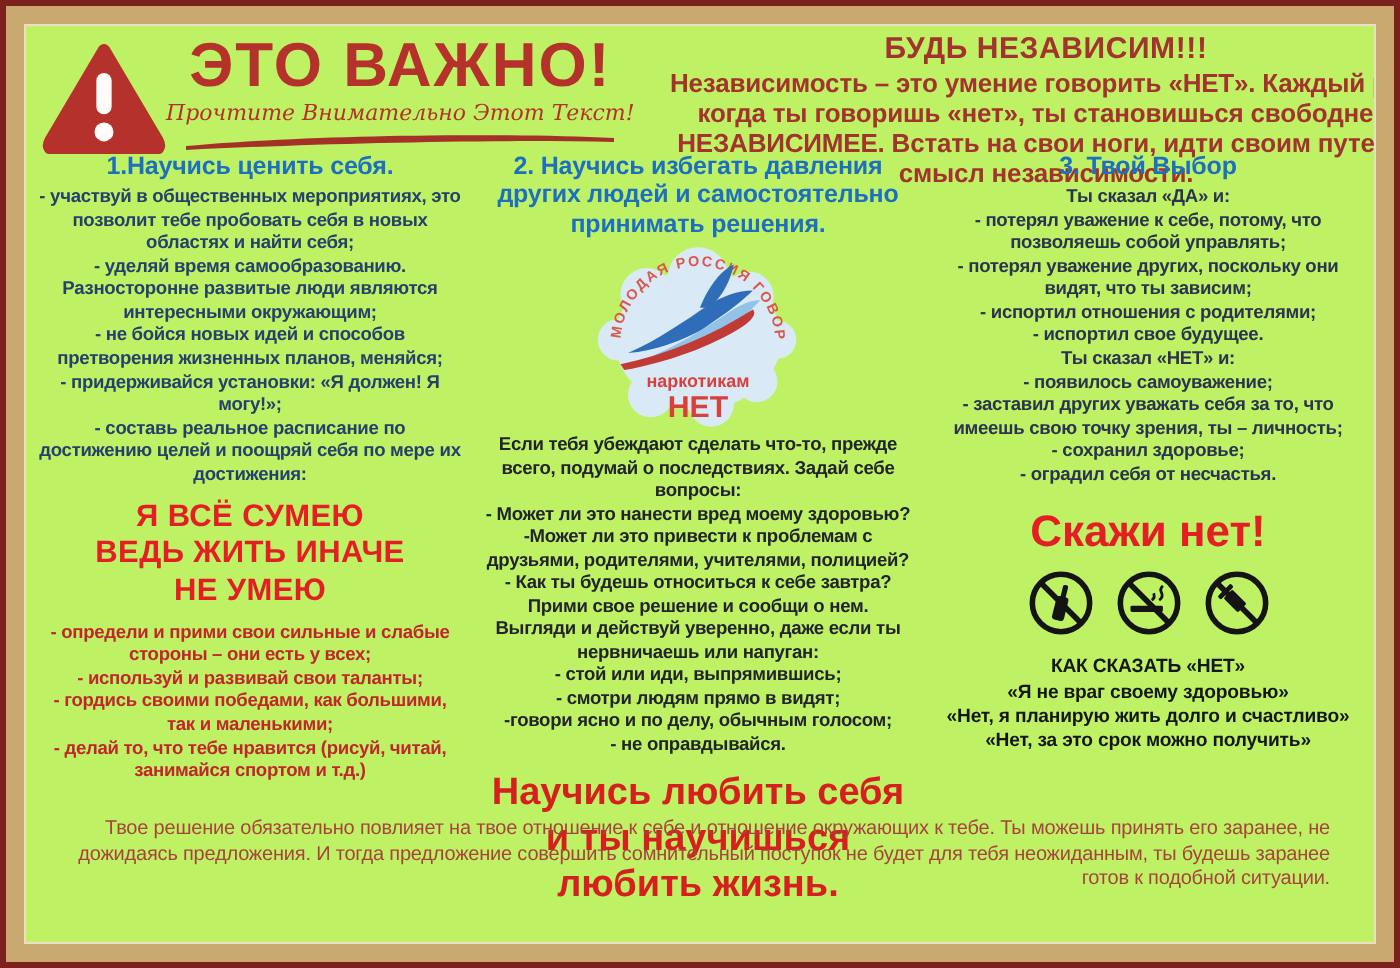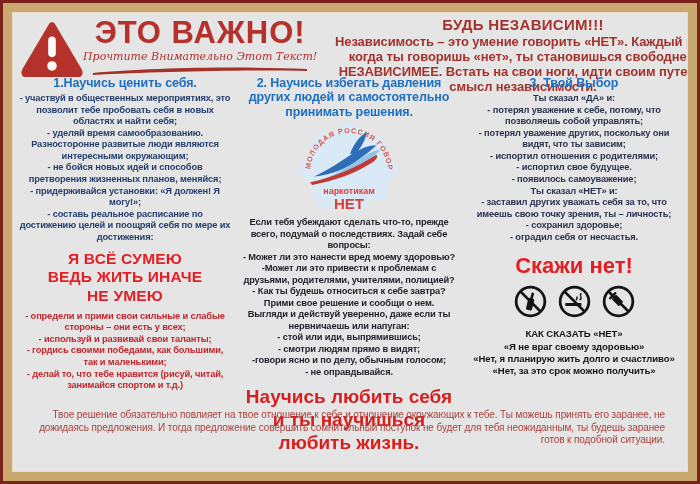--- a/index.html
+++ b/index.html
@@ -3,21 +3,21 @@
 <meta charset="utf-8">
 <style>
   html,body{margin:0;padding:0;background:#555;}
   .poster{
     width:700px;height:484px;box-sizing:border-box;
     border:3px solid #7a221b;background:#c9a96f;padding:9px;
     font-family:"Liberation Sans", sans-serif;
   }
   .content{
     position:relative;width:100%;height:100%;
-    background:#e5e5e5;border:1px solid #e9dfc6;box-sizing:border-box;
+    background:#bef264;border:1px solid #e9dfc6;box-sizing:border-box;
     overflow:hidden;
   }
   
   .masthead{position:absolute;left:8px;top:4px;width:292px;display:flex;align-items:flex-start;}
   .tri{flex:0 0 62px;margin-top:4px;}
   .m-text{flex:1;text-align:center;}
   .m-title{font-size:31px;font-weight:800;color:#b5312c;letter-spacing:1px;line-height:1.02;white-space:nowrap;}
   .m-sub{font-family:"DejaVu Serif", serif;font-style:italic;font-weight:normal;font-size:11px;color:#b5312c;margin-top:1px;white-space:nowrap;}
   .m-swoosh{display:block;margin:3px auto 0 auto;}
   
@@ -145,22 +145,22 @@
       </div>
 
       <div class="col col3">
         <div class="col-title">3. Твой Выбор</div>
         <div class="body navy3">
             <div>Ты сказал «ДА» и:</div>
             <div>- потерял уважение к себе, потому, что позволяешь собой управлять;</div>
             <div>- потерял уважение других, поскольку они видят, что ты зависим;</div>
             <div>- испортил отношения с родителями;</div>
             <div>- испортил свое будущее.</div>
+            <div>Ты сказал «НЕТ» и:</div>
             <div>- появилось самоуважение;</div>
-            <div>Ты сказал «НЕТ» и:</div>
             <div>- заставил других уважать себя за то, что имеешь свою точку зрения, ты – личность;</div>
             <div>- сохранил здоровье;</div>
             <div>- оградил себя от несчастья.</div>
           </div>
         <div class="say-no">Скажи нет!</div>
         <div class="icons">
           <svg class="ban" viewBox="0 0 40 40">
             <circle class="ring" cx="20" cy="20" r="15.5"></circle>
             <g class="glyph" transform="rotate(14 20 20)">
               <rect x="17" y="16.5" width="6.6" height="13" rx="1.6"></rect>

